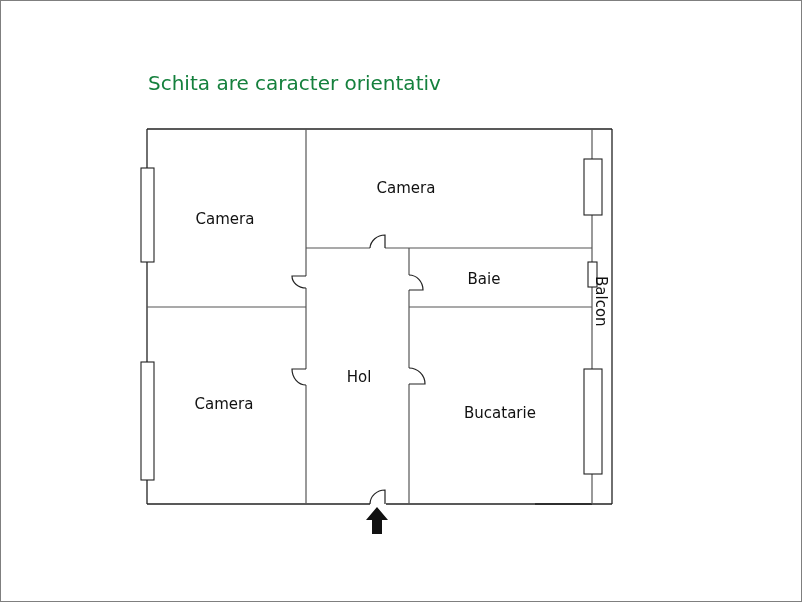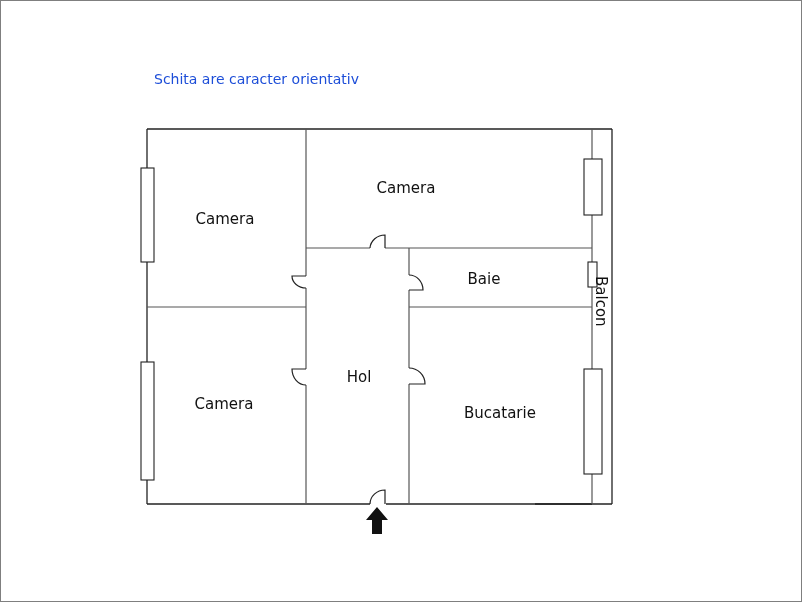--- a/index.html
+++ b/index.html
@@ -16,24 +16,24 @@
     }
     .frame {
       position: absolute;
       left: 0; top: 0;
       width: 800px; height: 600px;
       border: 1px solid #7f7f7f;
       box-sizing: content-box;
     }
     .note {
       position: absolute;
-      left: 154px;
+      left: 148px;
       top: 71px;
-      font-size: 14px;
-      color: #1d4ed8;
+      font-size: 20px;
+      color: #15803d;
       letter-spacing: 0px;
     }
     svg.plan {
       position: absolute;
       left: 0; top: 0;
     }
     .lbl {
       font-family: "DejaVu Sans", "Liberation Sans", sans-serif;
       font-size: 15px;
       fill: #111;

